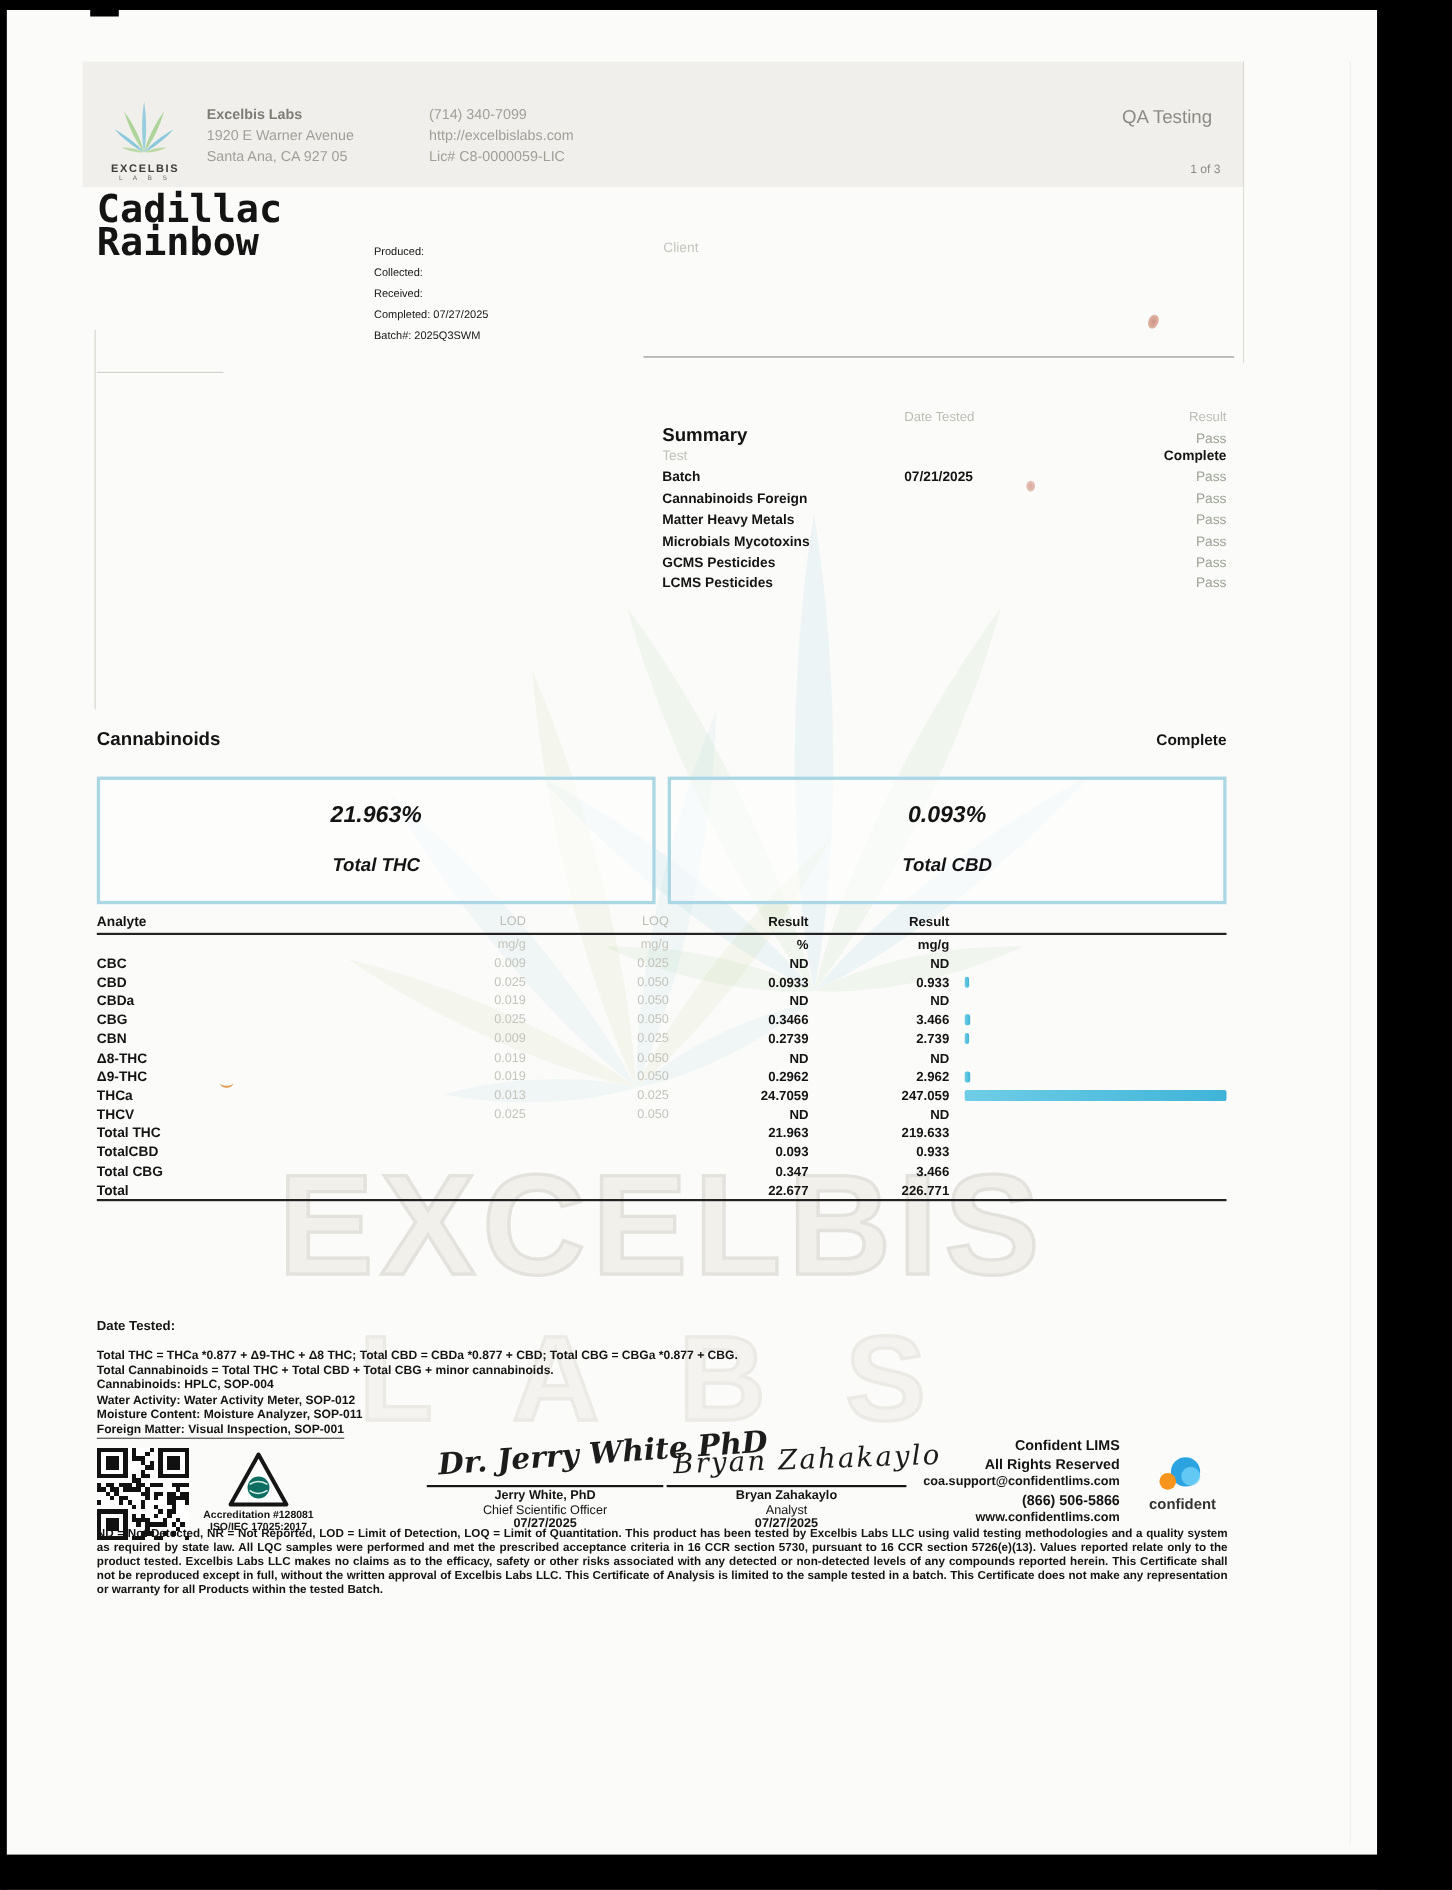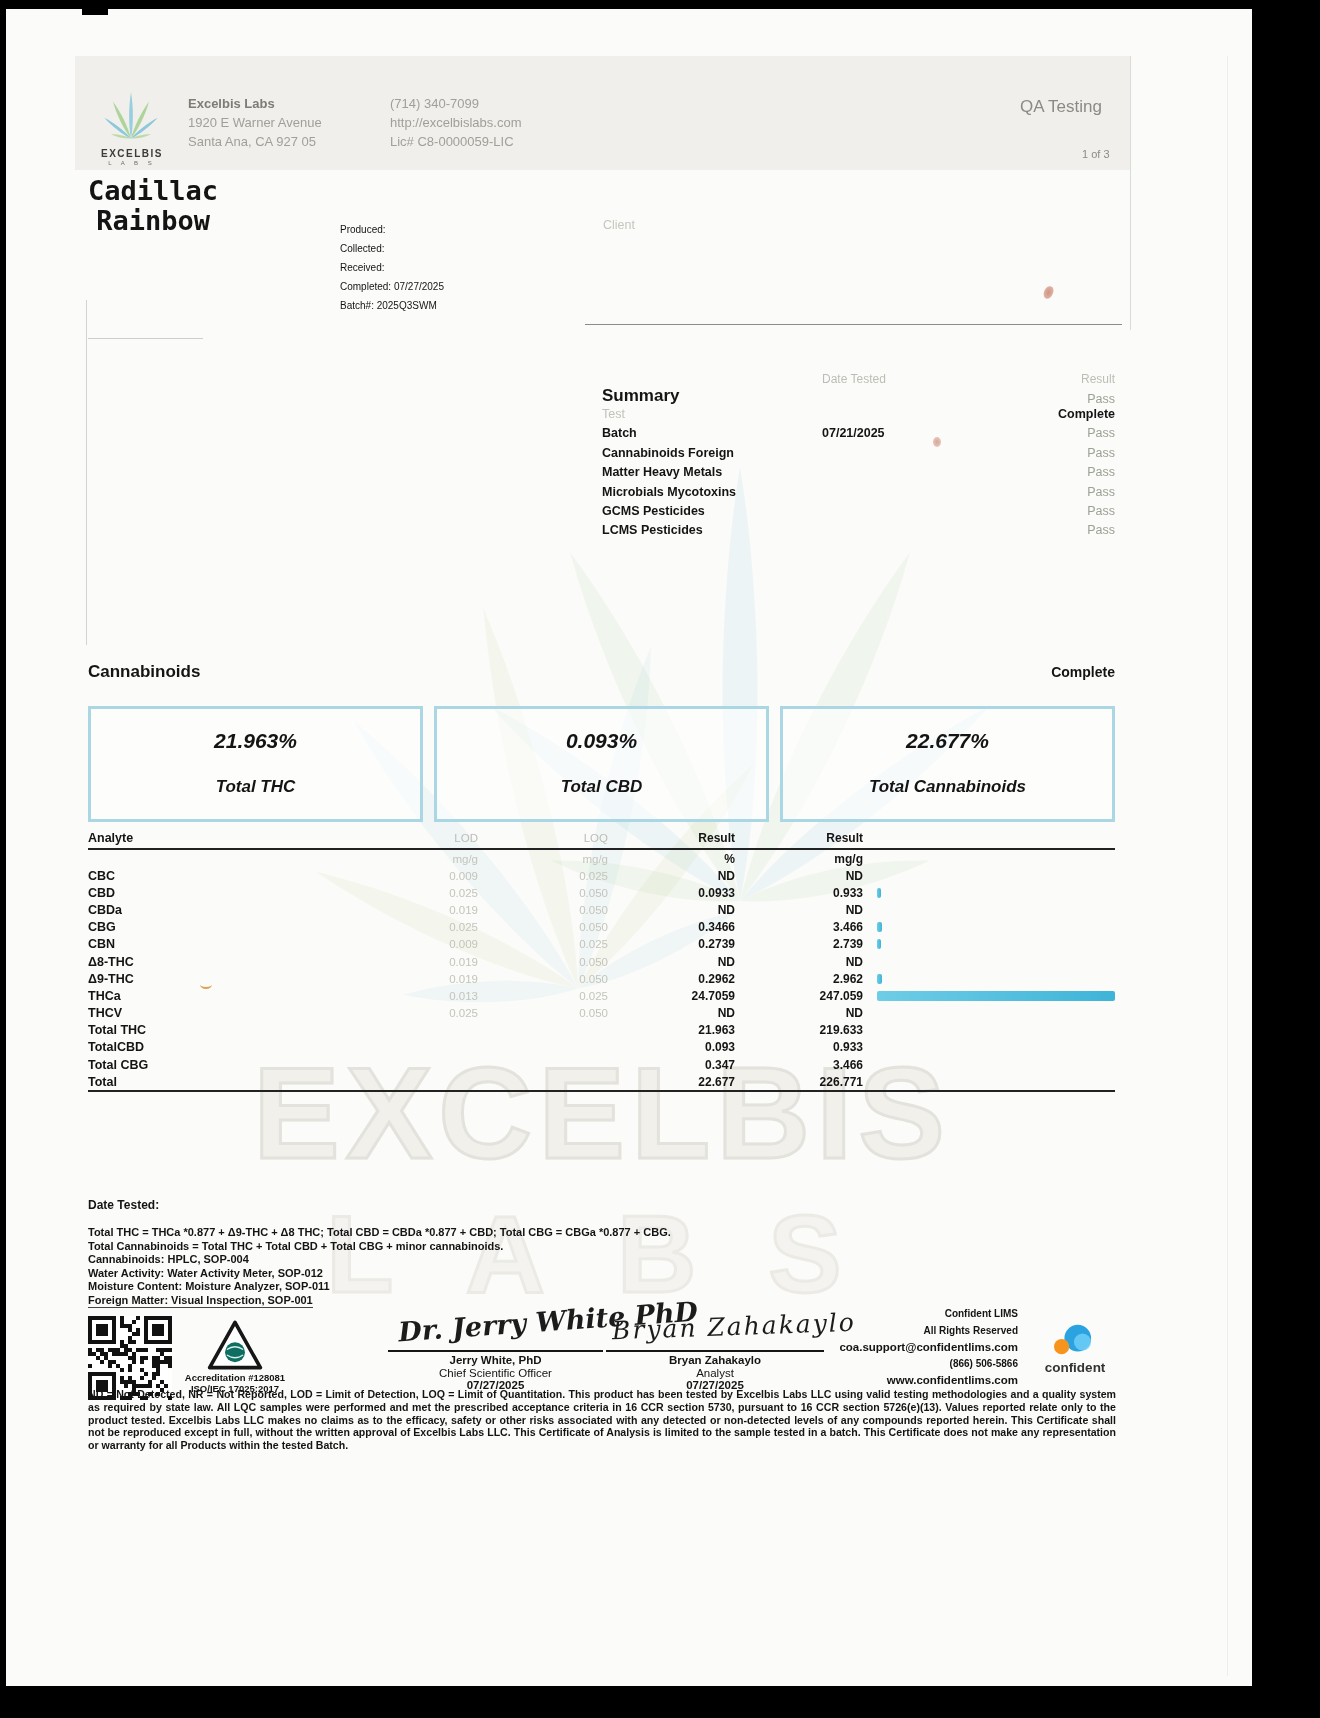--- a/index.html
+++ b/index.html
@@ -43,21 +43,21 @@
   .t-bar{padding-left:14px;}
   .t-bar i{display:block;height:10px;border-radius:2px;background:linear-gradient(90deg,#6fcde6,#3fb4d8);}
   .u{}
   .hline{height:2px;background:#222;}
 
   
   .fnote{font-size:11px;font-weight:700;line-height:13.5px;}
   .sig-script{font-family:"DejaVu Serif",serif;font-style:italic;font-weight:700;color:#1c1c1c;white-space:nowrap;}
   .sig-line{height:2px;background:#161616;}
   .sig-sub{font-size:11.5px;text-align:center;line-height:12.5px;}
-  .conf-line{font-size:10px;font-weight:700;line-height:16.5px;text-align:right;}
+  .conf-line{font-size:13px;font-weight:700;line-height:16.5px;text-align:right;}
   .acc-txt{font-size:9.5px;font-weight:700;text-align:center;line-height:11px;}
   .edge{background:#000;}
 </style>
 </head>
 <body>
 
 <div class="paper"></div>
 
 <div class="abs" style="left:0;top:0;width:1320px;height:1718px;">
 
@@ -110,21 +110,21 @@
     <div>Santa Ana, CA 927 05</div>
   </div>
   <div class="abs labtxt" style="left:390px;top:94px;">
     <div>(714) 340-7099</div>
     <div>http://excelbislabs.com</div>
     <div>Lic# C8-0000059-LIC</div>
   </div>
   <div class="abs grayed" style="left:1020px;top:97px;font-size:17px;">QA Testing</div>
   <div class="abs grayed" style="left:1082px;top:148px;font-size:11px;">1 of 3</div>
 
-  <div class="abs" style="left:88px;top:176px;font-family:'DejaVu Sans Mono',monospace;font-size:27px;font-weight:700;line-height:30px;text-align:center;">
+  <div class="abs" style="left:88px;top:176px;font-family:'DejaVu Sans Mono',monospace;font-size:35px;font-weight:700;line-height:30px;">
     <div>Cadillac</div>
     <div>Rainbow</div>
   </div>
   <div class="abs" style="left:86px;top:300px;width:1px;height:345px;background:#d4d4ce;"></div>
   <div class="abs" style="left:88px;top:338px;width:115px;height:1px;background:#cfcfc9;"></div>
 
   <div class="abs" style="left:340px;top:220px;">
     <div class="field">Produced:</div>
     <div class="field">Collected:</div>
     <div class="field">Received:</div>
@@ -187,24 +187,20 @@
   <div class="abs" style="left:1000px;top:664px;width:115px;text-align:right;font-size:14px;font-weight:700;">Complete</div>
 
   <div class="abs" style="left:88px;top:706px;width:1027px;display:flex;gap:11px;">
     <div class="tot-box">
       <div class="tot-val">21.963%</div>
       <div class="tot-label">Total THC</div>
     </div>
     <div class="tot-box">
       <div class="tot-val">0.093%</div>
       <div class="tot-label">Total CBD</div>
-    </div>
-    <div class="tot-box">
-      <div class="tot-val">22.677%</div>
-      <div class="tot-label">Total Cannabinoids</div>
     </div>
   </div>
 
   <div class="abs" style="left:88px;top:828px;width:1027px;">
     <div class="trow thead">
       <span class="t-analyte">Analyte</span>
       <span class="t-lod faded">LOD</span>
       <span class="t-loq faded">LOQ</span>
       <span class="t-pct">Result</span>
       <span class="t-mgg">Result</span>

